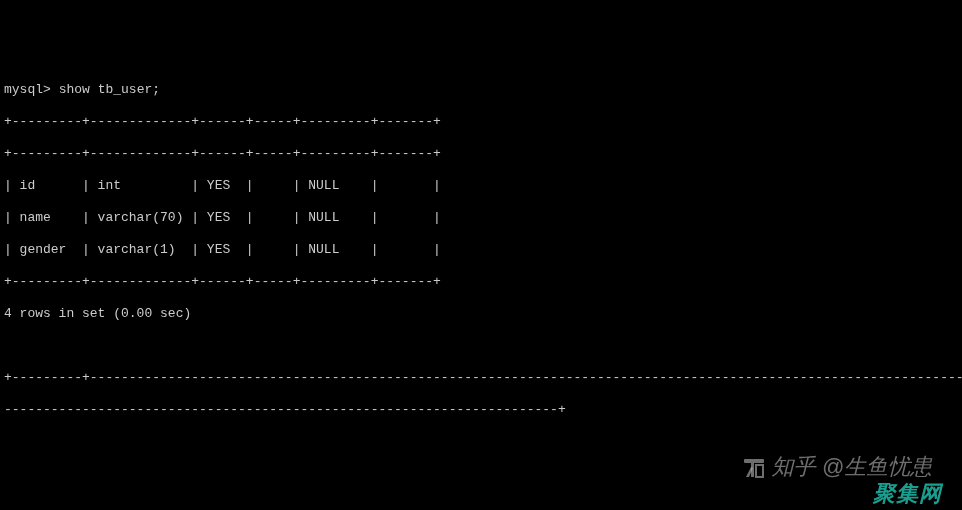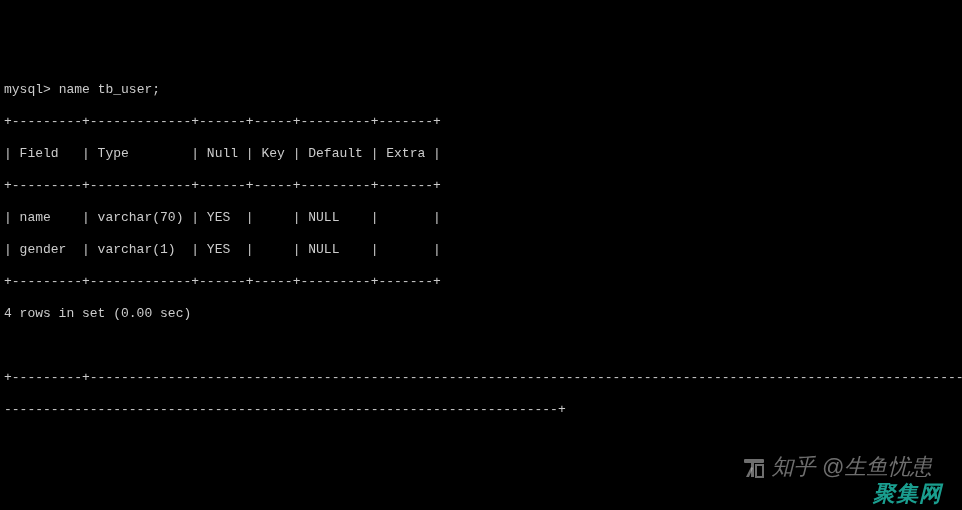--- a/index.html
+++ b/index.html
@@ -52,24 +52,24 @@
       font-style: italic;
       letter-spacing: 1px;
     }
   </style>
 </head>
 <body>
 
 
 
 <div>
-<div class="prompt-line"><span>mysql&gt;</span> <span>name tb_user;</span></div>
+<div class="prompt-line"><span>mysql&gt;</span> <span>show tb_user;</span></div>
 <div class="table-border">+---------+-------------+------+-----+---------+-------+</div>
-<div>| Field   | Type        | Null | Key | Default | Extra |</div>
 <div class="table-border">+---------+-------------+------+-----+---------+-------+</div>
+<div>| id      | int         | YES  |     | NULL    |       |</div>
 <div>| name    | varchar(70) | YES  |     | NULL    |       |</div>
 <div>| gender  | varchar(1)  | YES  |     | NULL    |       |</div>
 <div class="table-border">+---------+-------------+------+-----+---------+-------+</div>
 <div>4 rows in set (0.00 sec)</div>
 <div>&nbsp;</div>
 <div class="table-border">+---------+--------------------------------------------------------------------------------------------------------------------------------</div>
 <div class="table-border">-----------------------------------------------------------------------+</div>
 
 
 

